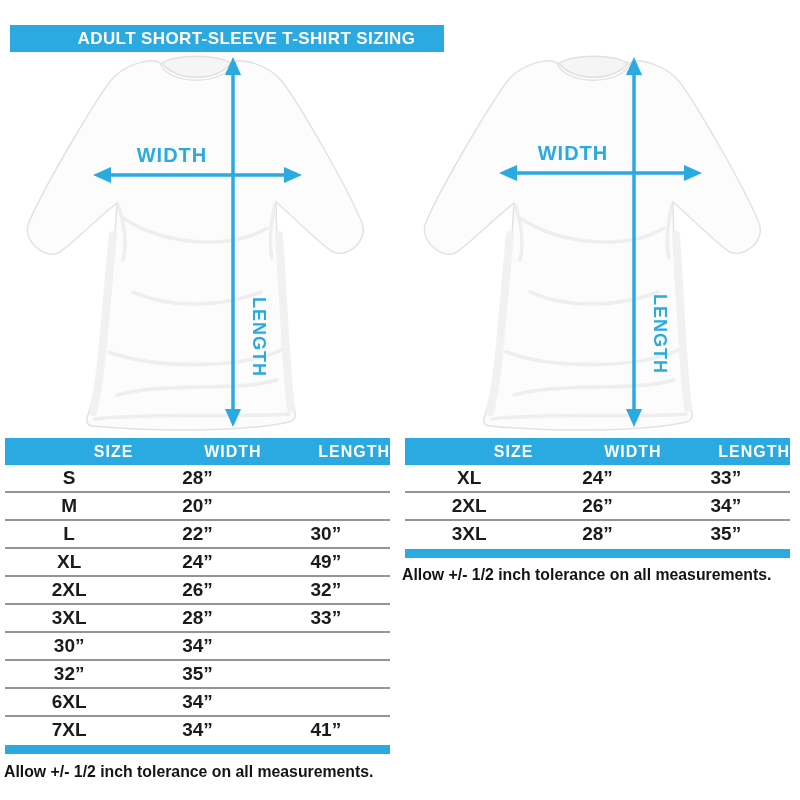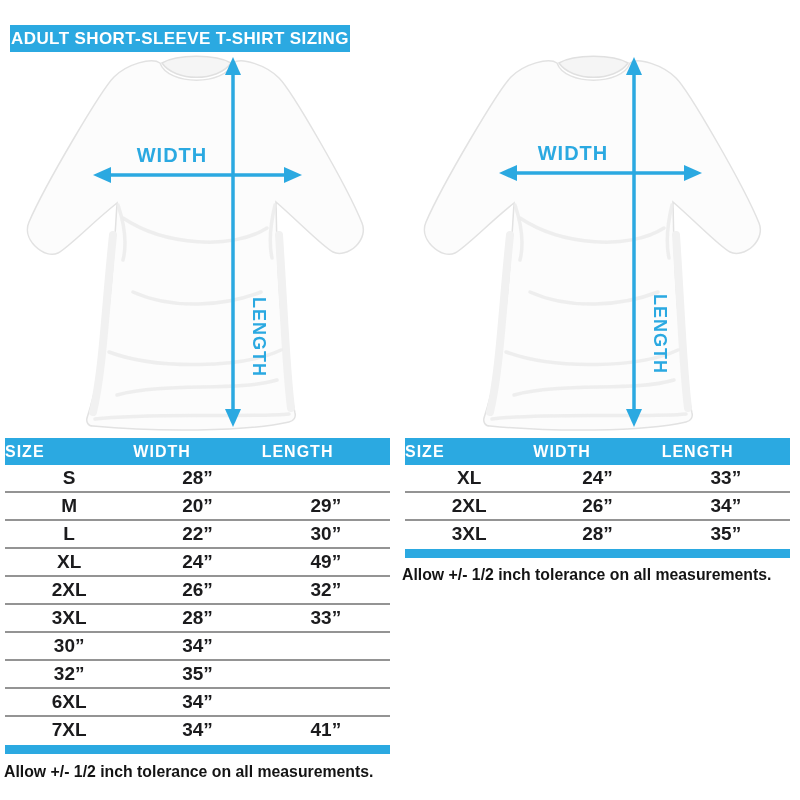--- a/index.html
+++ b/index.html
@@ -2,31 +2,31 @@
 <html style="--accent: #2BA9E1; --divider: #949494; --cell-text: #1B1B1D; --note-text: #141414;"><head>
 <meta charset="utf-8">
 <style>
   :root { --accent:#2BA9E1; --divider:#949494; --cell-text:#1b1b1d; --note-text:#141414; }
   html,body{margin:0;padding:0;background:#fff;}
   .canvas{position:relative;width:800px;height:800px;background:#ffffff;overflow:hidden;
           font-family:"Liberation Sans",sans-serif;}
   .panel-header{position:absolute;top:25px;height:27px;background:var(--accent);color:#ffffff;
           font-weight:bold;font-size:17px;letter-spacing:.4px;display:flex;align-items:center;
           justify-content:center;white-space:nowrap;}
-  #hdr-left{left:10px;width:340px;}
+  #hdr-left{left:10px;width:395px;padding-left:39px;}
   #hdr-right{left:405px;width:385px;}
   svg.shirt{position:absolute;top:50px;width:385px;height:388px;}
   #shirt-left{left:5px;}
   #shirt-right{left:402px;}
   .size-table{position:absolute;top:438px;width:385px;}
   #table-left{left:5px;}
   #table-right{left:405px;}
   .thead{display:grid;grid-template-columns:1fr 1fr 1fr;height:27px;background:var(--accent);
           color:#fff;font-weight:bold;font-size:16px;letter-spacing:1px;align-items:center;
-          text-align:left;}
+          text-align:right;}
   .trow{display:grid;grid-template-columns:1fr 1fr 1fr;height:26px;align-items:center;
           text-align:center;font-weight:bold;font-size:19px;color:var(--cell-text);}
   .trow + .trow{border-top:2px solid var(--divider);}
   .bottom-bar{height:9px;background:var(--accent);margin-top:2px;}
   .tolerance{position:absolute;margin:0;font-weight:bold;font-size:17px;color:var(--note-text);
           white-space:nowrap;transform:scaleX(.93);transform-origin:left center;}
   #tol-left{left:4px;top:762px;}
   #tol-right{left:402px;top:565px;}
   .arrow-line{stroke:var(--accent);stroke-width:3.5px;}
   .arrow-head{fill:var(--accent);}
@@ -81,21 +81,20 @@
       <span>WIDTH</span>
       <span>LENGTH</span>
     </div>
     <div class="trow">
       <span>S</span>
       <span>28”</span>
     </div>
     <div class="trow">
       <span>M</span>
       <span>20”</span>
-      <span>29”</span>
     </div>
     <div class="trow">
       <span>L</span>
       <span>22”</span>
       <span>30”</span>
     </div>
     <div class="trow">
       <span>XL</span>
       <span>24”</span>
       <span>49”</span>

